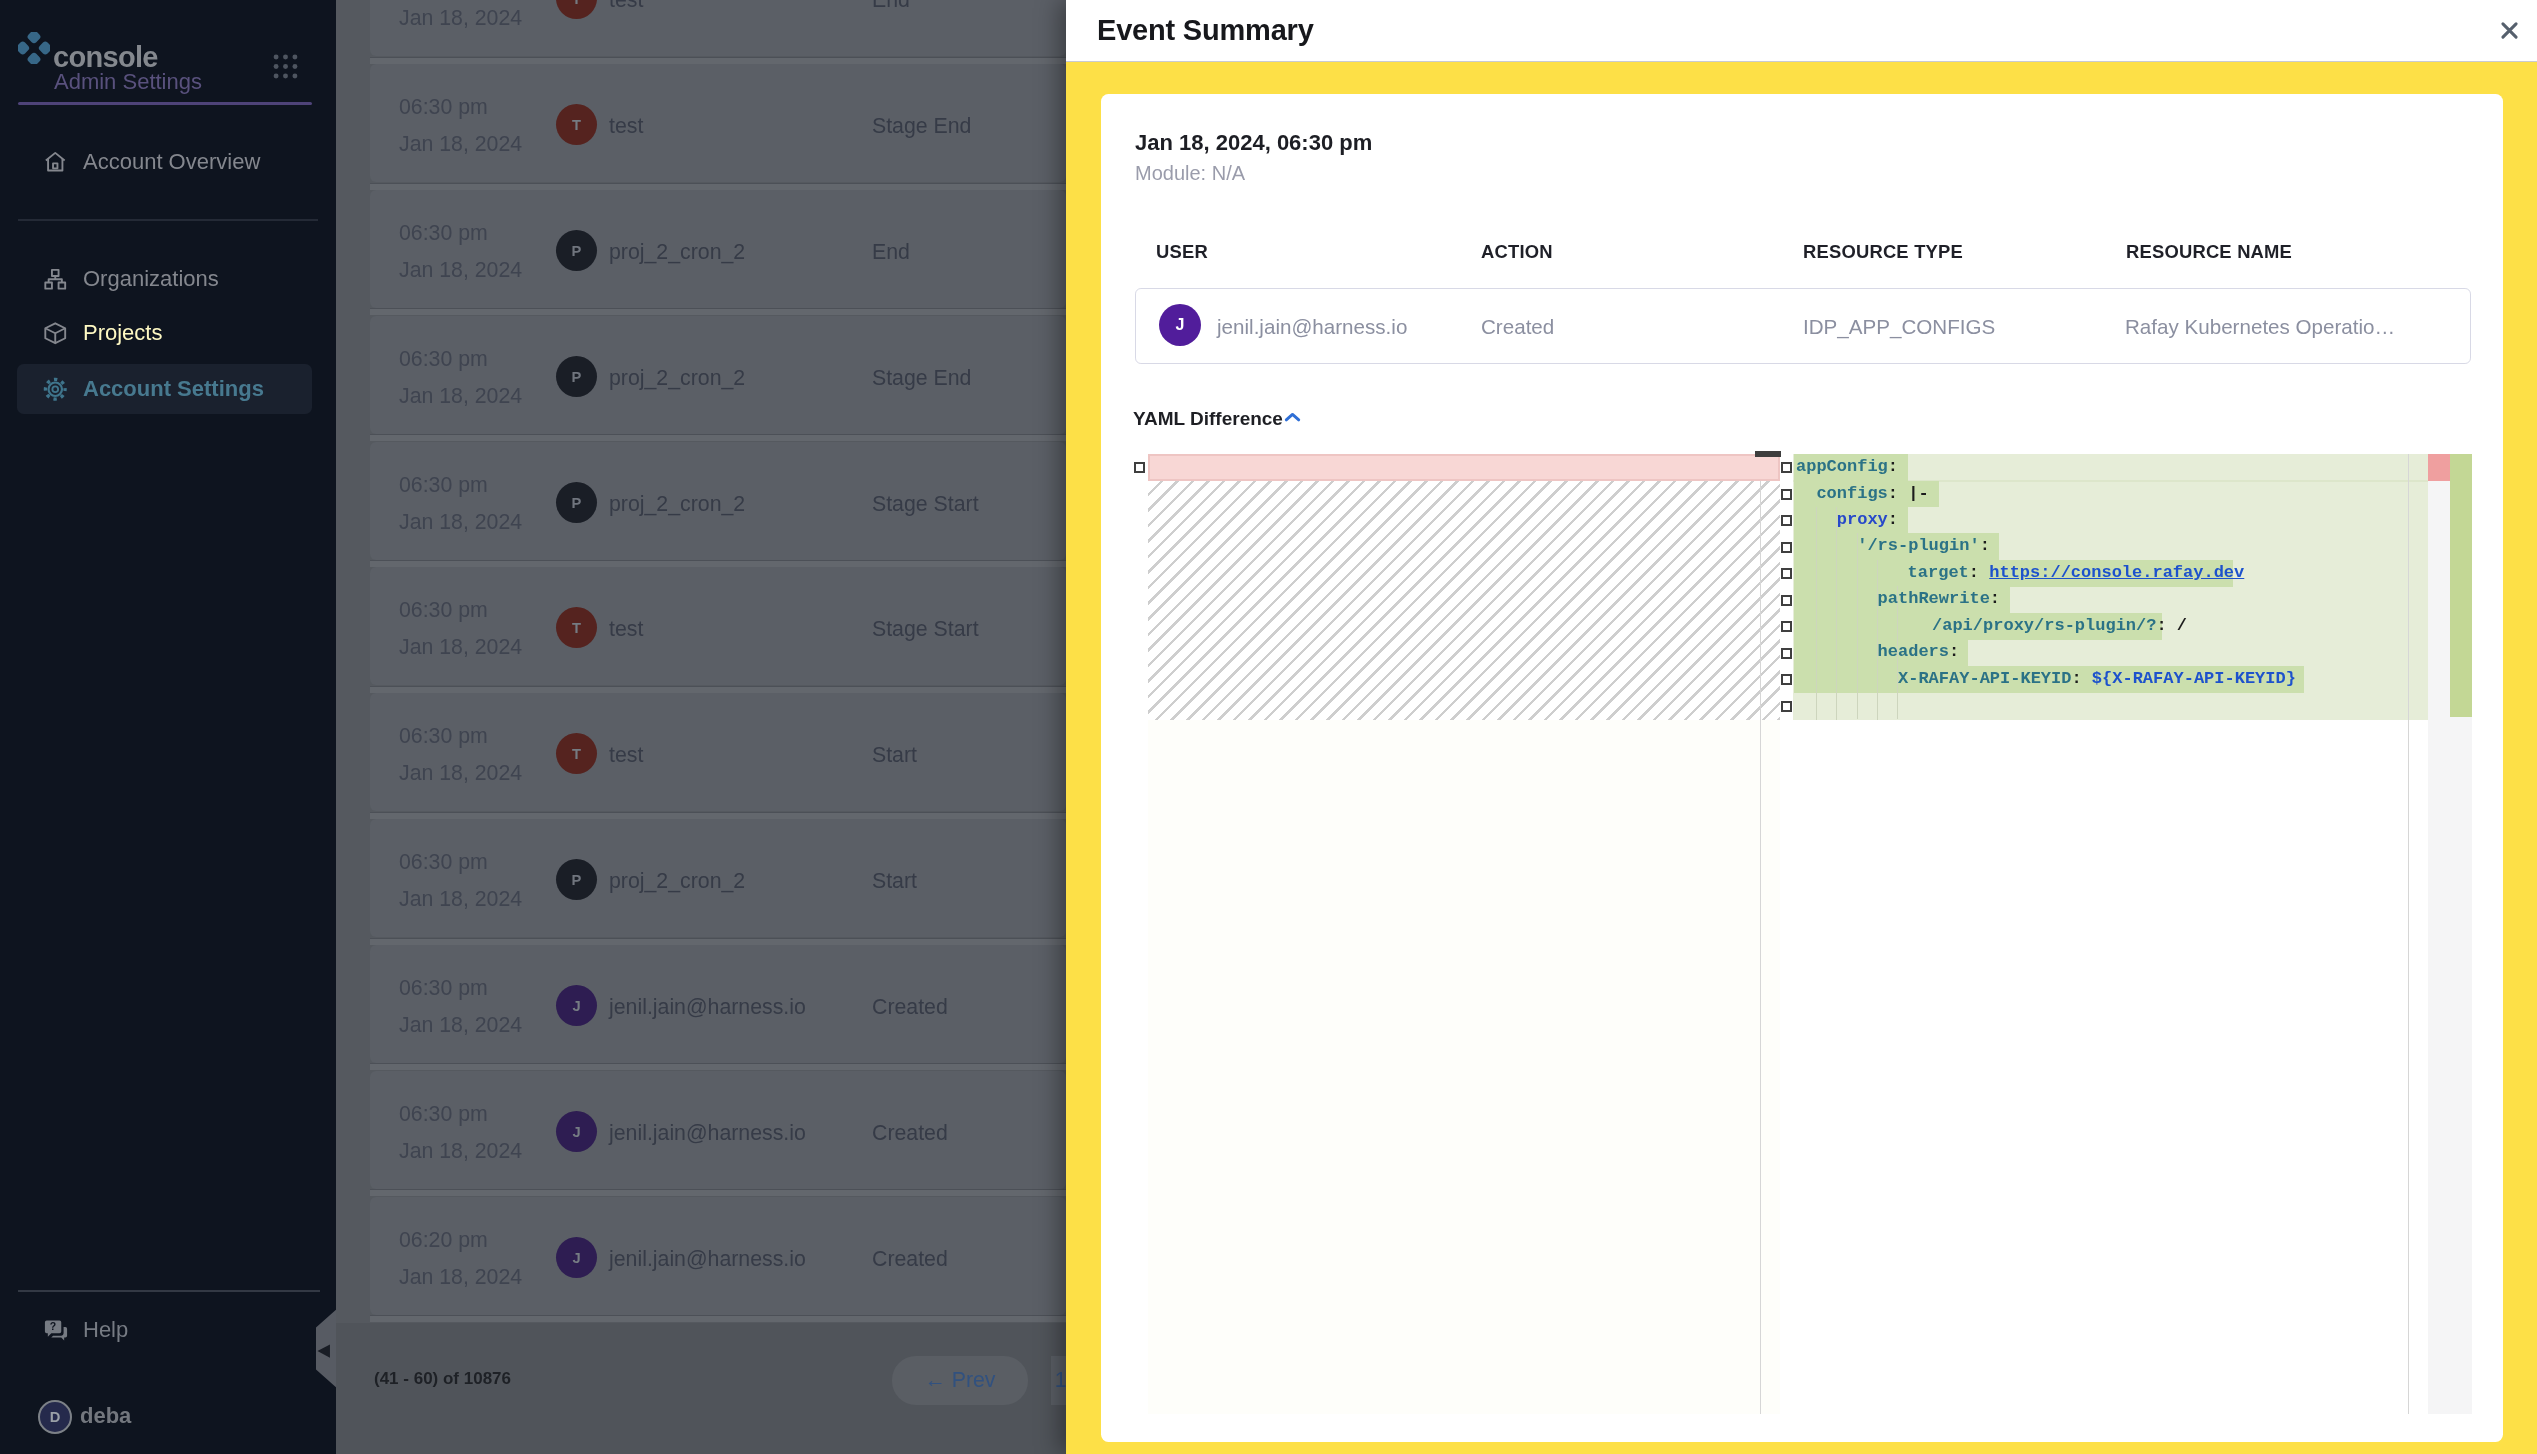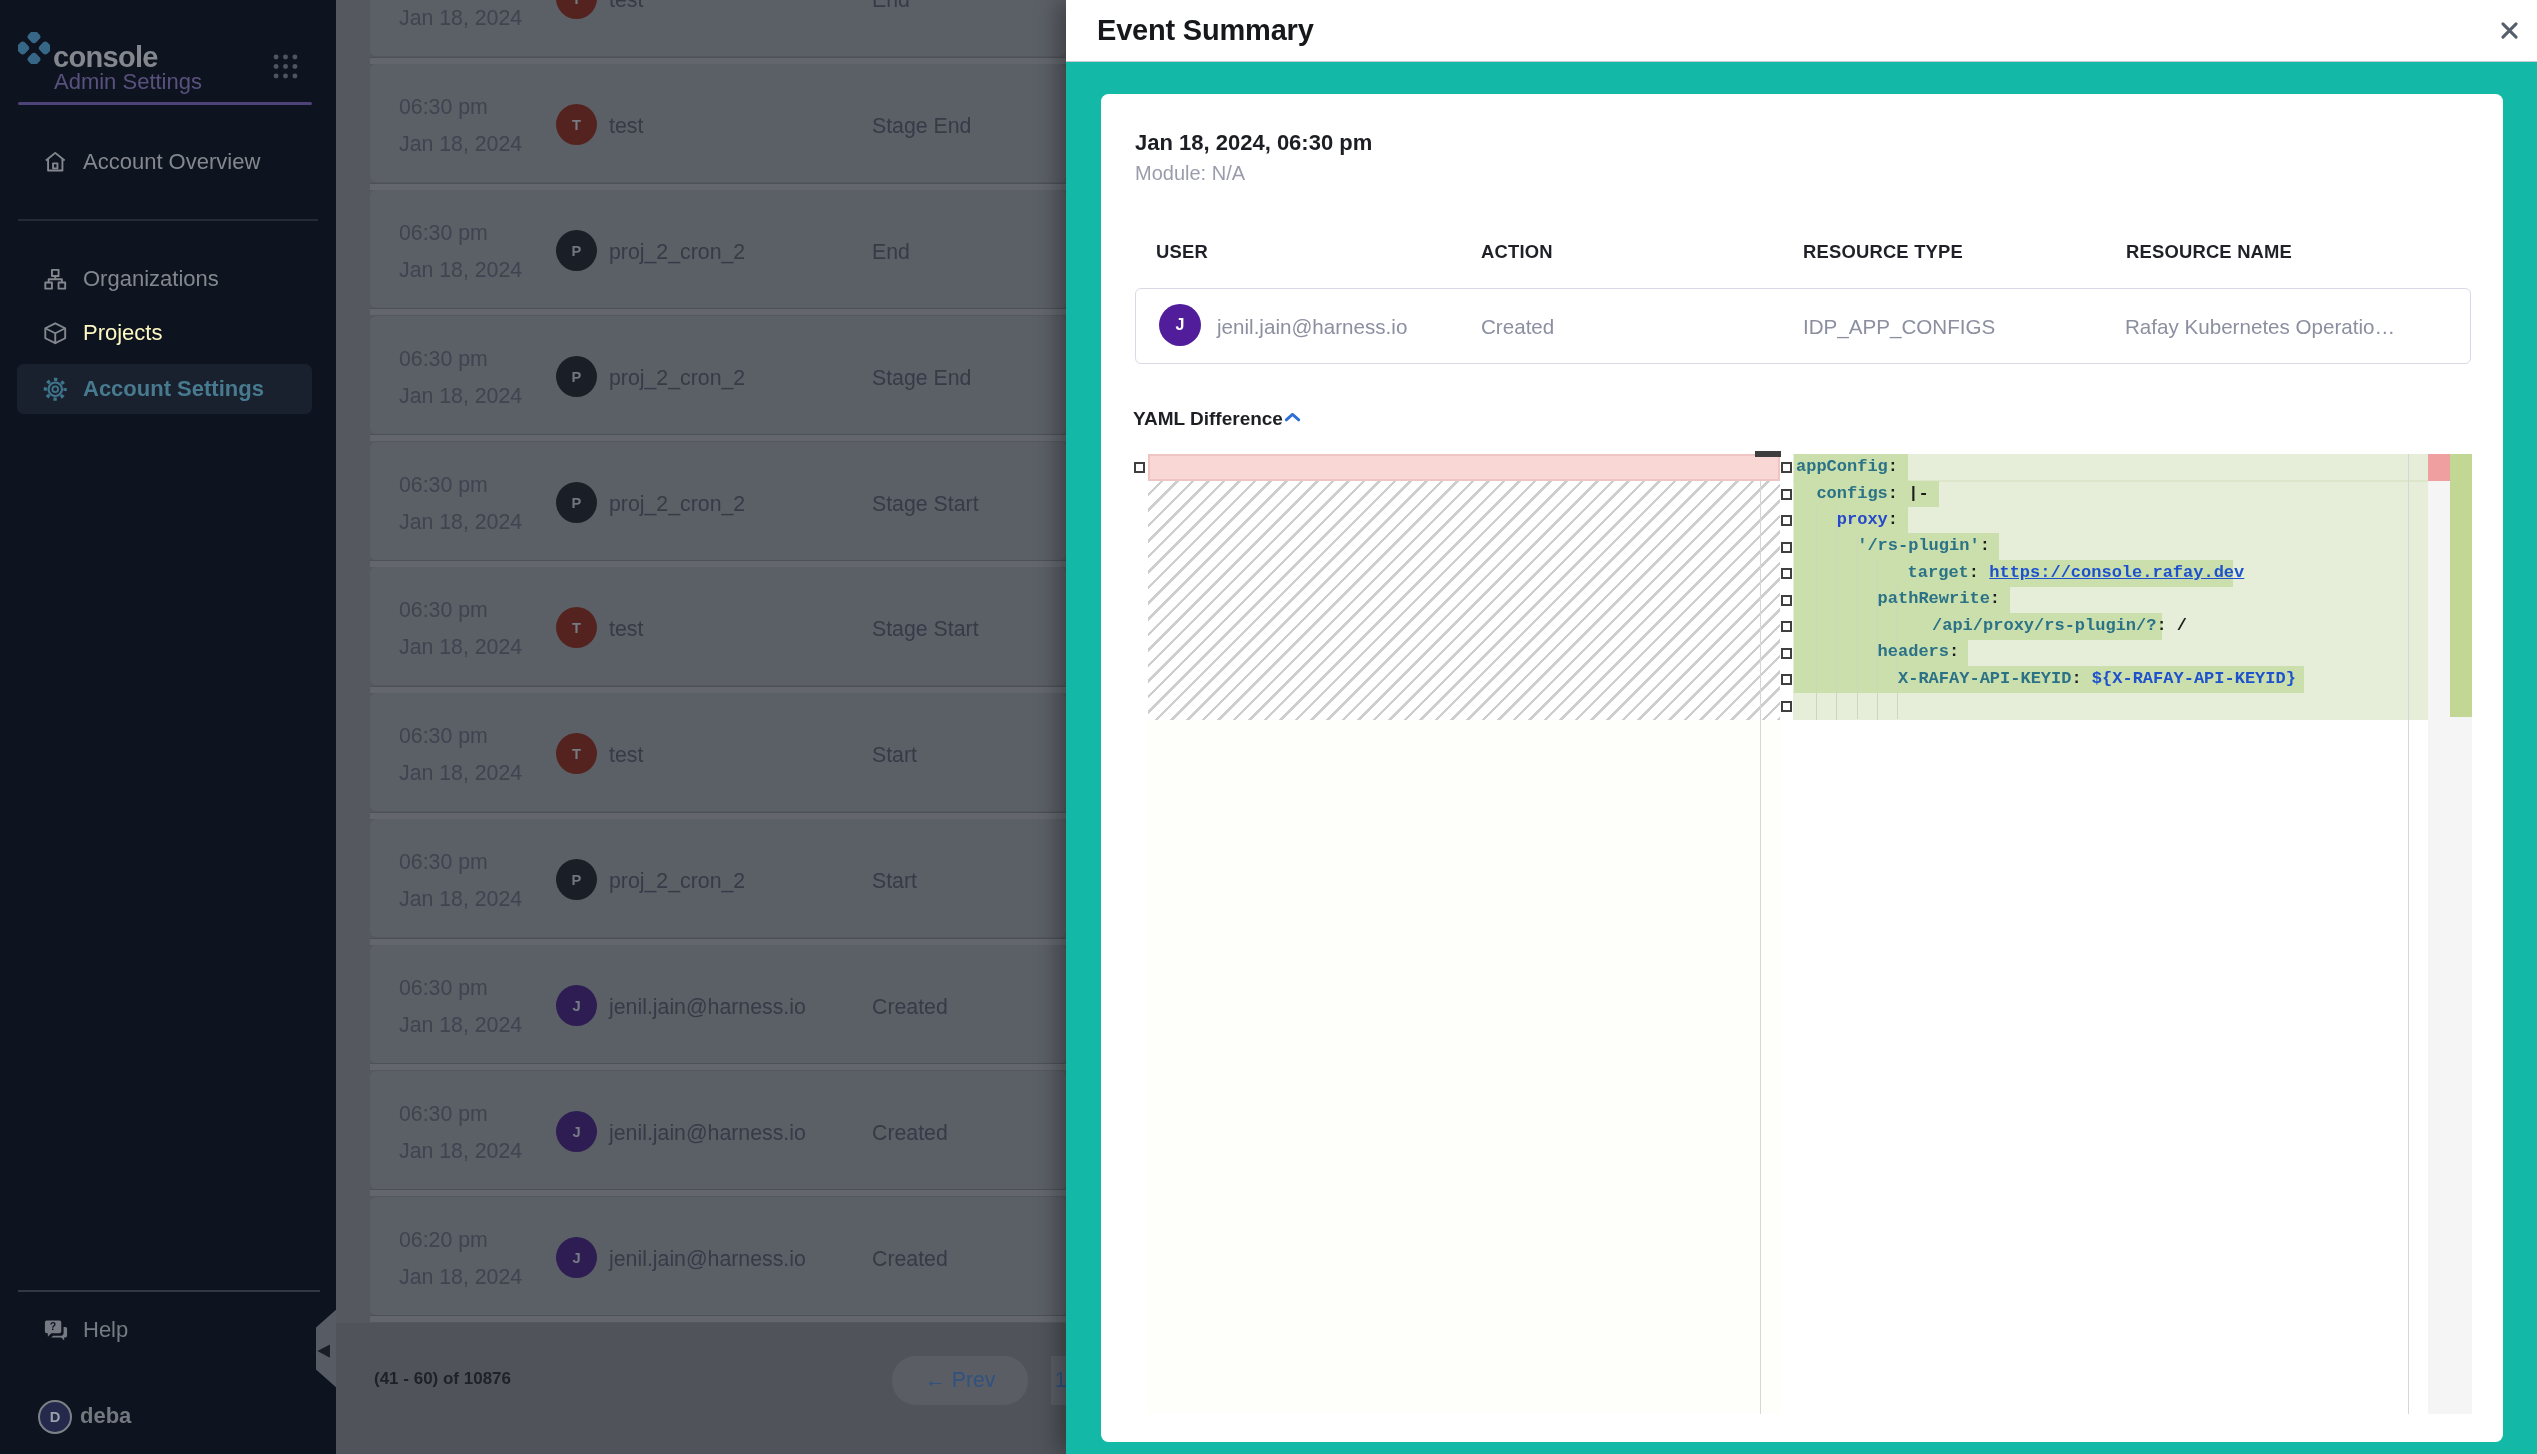--- a/index.html
+++ b/index.html
@@ -219,21 +219,21 @@
         <span style="margin-top:3.7px;">Created</span>
       </div>
     </div>
 
   <div class="abs" style="left:0;top:1323px;width:730px;height:132px;background:#50545a;"></div>
   <div class="abs" style="left:38px;top:1369px;font-size:17px;font-weight:bold;color:#1e2126;">(41 - 60) of 10876</div>
   <div class="abs" style="left:556px;top:1356px;width:136px;height:49px;border-radius:24px;background:#5a5e64;display:flex;align-items:center;justify-content:center;font-size:21.3px;color:#31517f;">← Prev</div>
   <div class="abs" style="left:715px;top:1356px;width:14.7px;height:49px;background:#5b5f66;display:flex;align-items:center;padding-left:3.7px;font-size:21.3px;color:#31517f;">1</div>
 </div>
 
-<div class="abs" id="drawer" style="left:1066px;top:0;width:1472px;height:1454px;background:#14b8a6;box-shadow:-7.4px 0 22px rgba(0,0,0,0.35);">
+<div class="abs" id="drawer" style="left:1066px;top:0;width:1472px;height:1454px;background:#fde047;box-shadow:-7.4px 0 22px rgba(0,0,0,0.35);">
   <div class="abs" style="left:0;top:0;width:1472px;height:62px;background:#fff;border-bottom:1.5px solid #c9cbd1;"></div>
   <div class="abs" style="left:31px;top:14px;font-size:29px;font-weight:bold;color:#17181c;letter-spacing:-0.2px;">Event Summary</div>
 
   <svg class="abs" style="left:1434px;top:20.6px;" width="19" height="19" viewBox="0 0 26 26">
     <path d="M4 4 22 22 M22 4 4 22" stroke="#56606d" stroke-width="4.2" stroke-linecap="round" fill="none"></path>
   </svg>
 
   <div class="abs" id="card" style="left:35px;top:94px;width:1402px;height:1348px;background:#fff;border-radius:7.4px;">
     <div class="abs" style="left:34px;top:36px;font-size:22px;font-weight:bold;color:#1d1e24;">Jan 18, 2024, 06:30 pm</div>
     <div class="abs" style="left:34px;top:68px;font-size:20px;color:#9a9cab;">Module: N/A</div>

